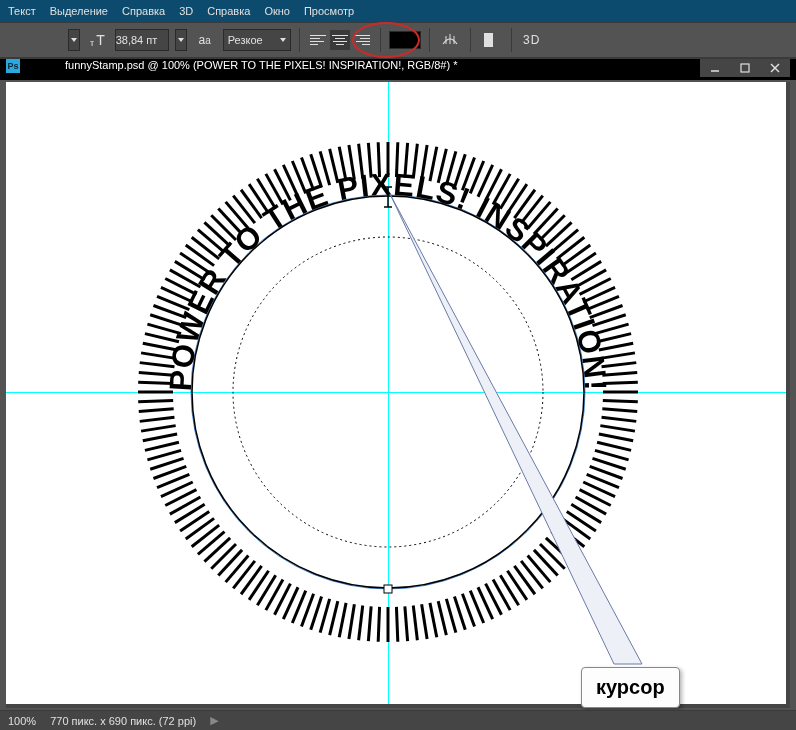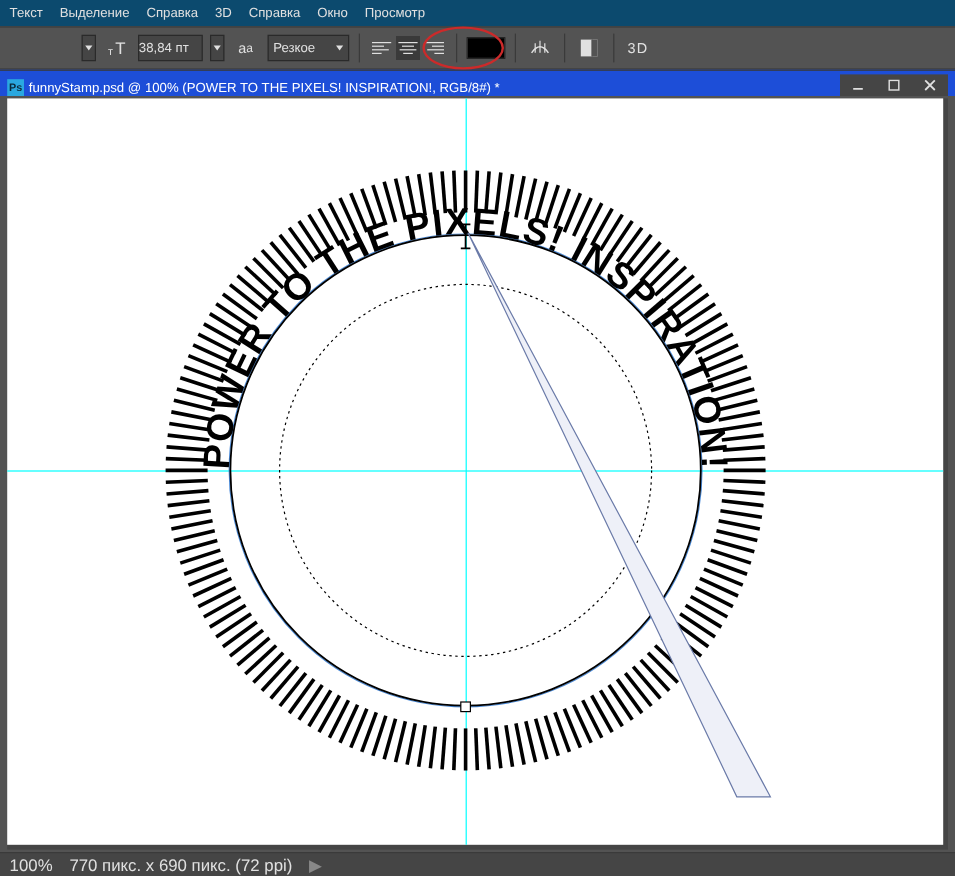--- a/index.html
+++ b/index.html
@@ -123,35 +123,35 @@
   }
   .panel-icon .pbox::after{
     content:""; position:absolute; top:0; right:0;
     width:4px; height:100%; background:#535353;
     border-left:1px solid #535353;
   }
   .threeD-btn { font-size:12px; letter-spacing:1px; }
 
   
   .doc-tab {
-    display:flex; align-items:flex-end;
+    display:flex; align-items:flex-start;
     height:22px;
-    background:#1d4ed8;
+    background:#000000;
     border-top:1px solid #3a3a3a;
     padding:0 6px;
     gap:4px;
   }
   .ps-badge {
     width:14px; height:14px;
     background:#2aa8e0;
     color:#0a2a3a;
     font-size:9px; font-weight:bold;
     display:flex; align-items:center; justify-content:center;
   }
-  .doc-title { color:#fff; font-size:11px; flex:1; }
+  .doc-title { color:#fff; font-size:11px; flex:1;margin-left:41px; }
   .win-btns { display:flex; gap:0; margin-left:auto; }
   .win-btn {
     width:30px; height:18px;
     background:#454545;
     display:flex; align-items:center; justify-content:center;
   }
 
   
   .canvas-wrap {
     position:absolute;
@@ -195,21 +195,21 @@
   
   .statusbar {
     position:absolute;
     left:0; right:0; bottom:0;
     height:20px;
     background:#454545;
     border-top:1px solid #3a3a3a;
     display:flex; align-items:center;
     gap:14px;
     padding:0 8px;
-    font-size:14px;
+    font-size:11px;
   }
   .statusbar .chevron { color:#888; }
   .caret { width:0;height:0;border-left:3px solid transparent;border-right:3px solid transparent;border-top:4px solid #e0e0e0; display:inline-block;}
 </style>
 </head>
 <body>
 
 <div class="menubar">
   <span>Текст</span>
   <span>Выделение</span>
@@ -492,20 +492,21 @@
 
       <g>
         <line x1="382" y1="105" x2="382" y2="125" stroke="#000" stroke-width="1.5"></line>
         <line x1="378" y1="105" x2="386" y2="105" stroke="#000" stroke-width="1.5"></line>
         <line x1="378" y1="125" x2="386" y2="125" stroke="#000" stroke-width="1.5"></line>
       </g>
 
       <polygon class="callout-line" points="384,112 608,582 636,582" stroke-width="1"></polygon>
     </svg>
 
+    <div class="callout">курсор</div>
   </div>
 </div>
 
 <div class="statusbar">
   <span>100%</span>
   <span>770 пикс. x 690 пикс. (72 ppi)</span>
   <span class="chevron">▶</span>
 </div>
 
 </body></html>

